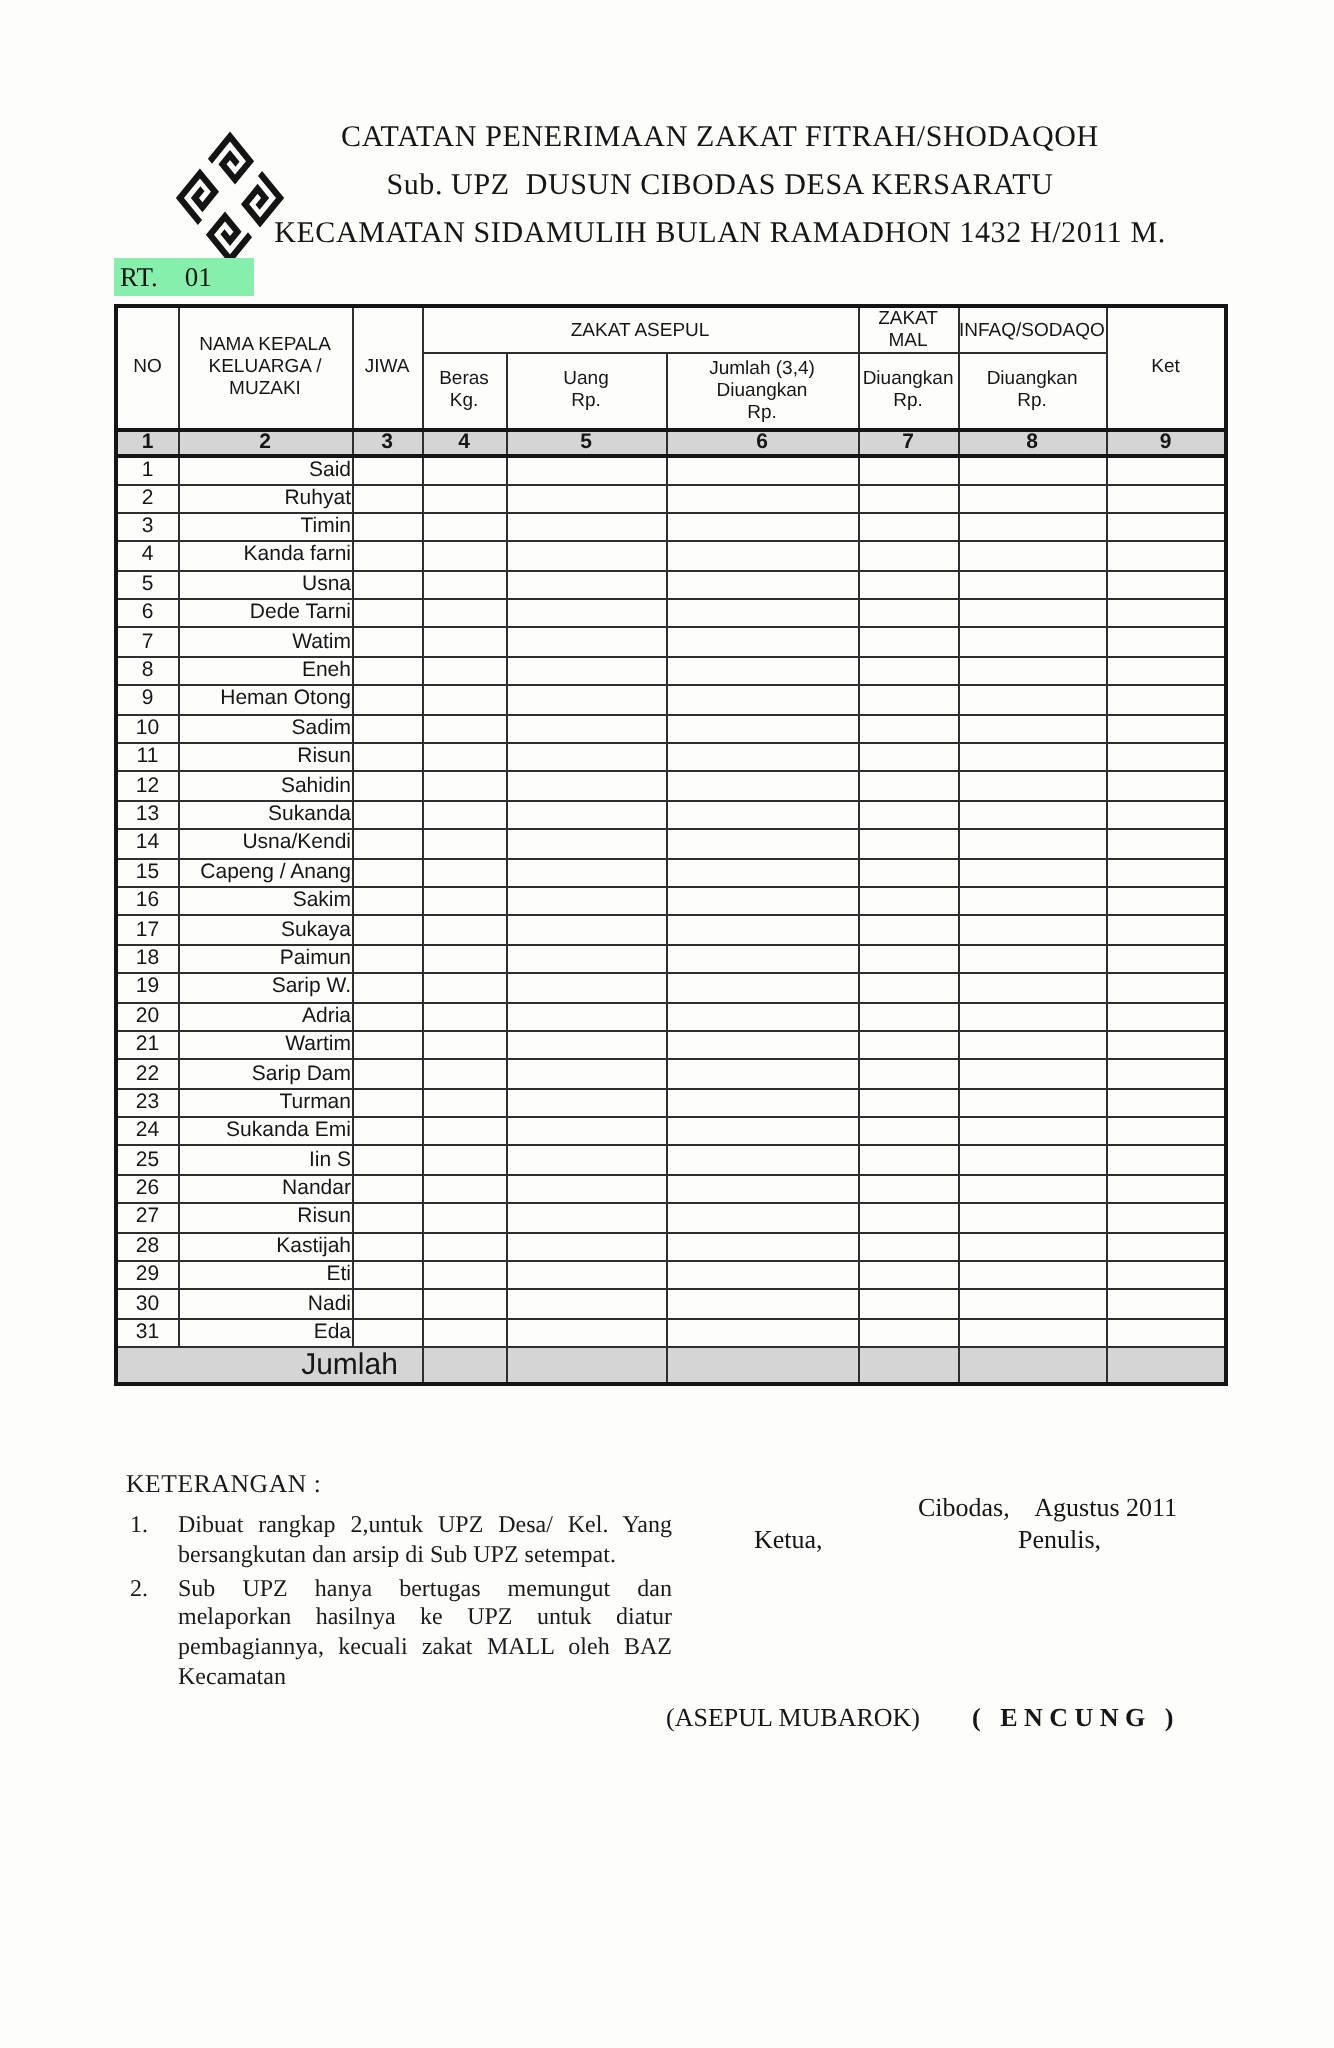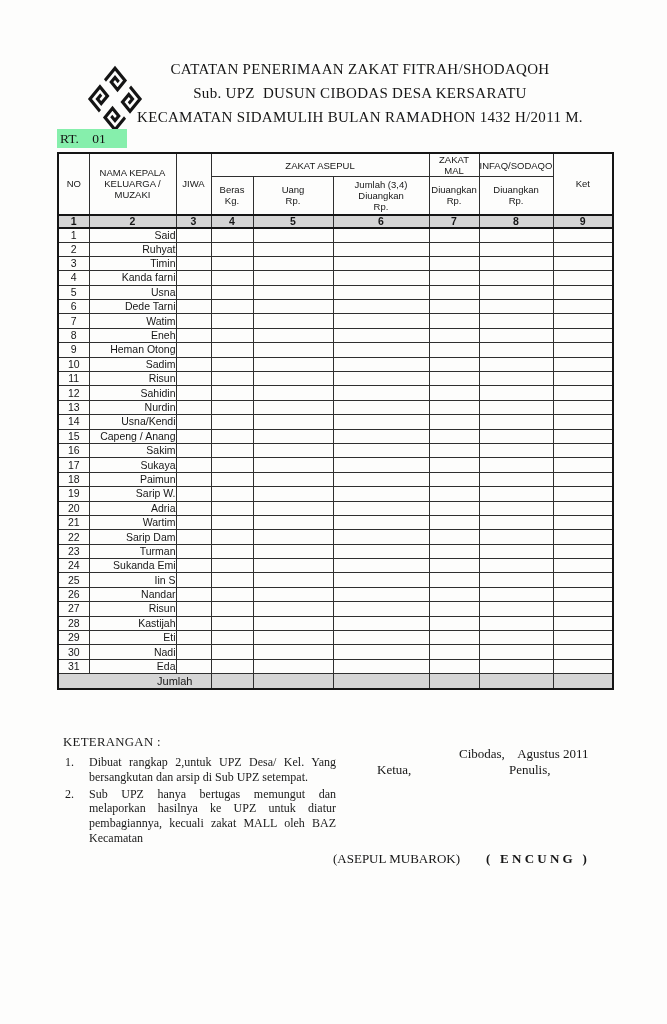--- a/index.html
+++ b/index.html
@@ -22,21 +22,21 @@
   table.zakat th, table.zakat td { border: 1px solid #2f2f2f; padding: 0; overflow: hidden; }
   table.zakat { border: 2px solid #151515; }
   thead th { font-weight: normal; font-size: 9.5px; line-height: 11px; text-align: center; vertical-align: middle; white-space: pre-line; }
   tr.h1 th { height: 15px; }
   tr.h2 th { height: 38px; }
   tr.num-row th { height: 13px; background: #d5d5d5; font-weight: bold; font-size: 10.5px;
                   border-top: 2px solid #151515; border-bottom: 2px solid #151515; }
   tr.data-row td { height: 14.4px; font-size: 10.5px; line-height: 13px; }
   td.c-no { text-align: center; }
   td.c-name { padding-left: 7px; text-align: right; }
-  tr.jumlah-row td { height: 15px; background: #d5d5d5; font-size: 11px; text-align: center; }
+  tr.jumlah-row td { height: 15px; background: #d5d5d5; font-size: 15px; text-align: center; }
   tr.jumlah-row td.jumlah-label { text-indent: 80px; }
 
   
   .keterangan-title { position: absolute; left: 63px; top: 735px; font-size: 12.8px; letter-spacing: 0.3px; }
   ol.keterangan-list { position: absolute; left: 63px; top: 755px; width: 273px;
                        list-style: none; counter-reset: item; padding-left: 26px;
                        font-size: 12px; line-height: 14.8px; text-align: justify; }
   ol.keterangan-list li { position: relative; }
   ol.keterangan-list li + li { margin-top: 2px; }
   ol.keterangan-list li::before { counter-increment: item; content: counter(item) "."; position: absolute; left: -24px; }
@@ -248,21 +248,21 @@
           <td class="c-empty"></td>
           <td class="c-empty"></td>
           <td class="c-empty"></td>
           <td class="c-empty"></td>
           <td class="c-empty"></td>
           <td class="c-empty"></td>
           <td class="c-empty"></td>
         </tr>
         <tr class="data-row">
           <td class="c-no">13</td>
-          <td class="c-name">Nurdin</td>
+          <td class="c-name">Sukanda</td>
           <td class="c-empty"></td>
           <td class="c-empty"></td>
           <td class="c-empty"></td>
           <td class="c-empty"></td>
           <td class="c-empty"></td>
           <td class="c-empty"></td>
           <td class="c-empty"></td>
         </tr>
         <tr class="data-row">
           <td class="c-no">14</td>

